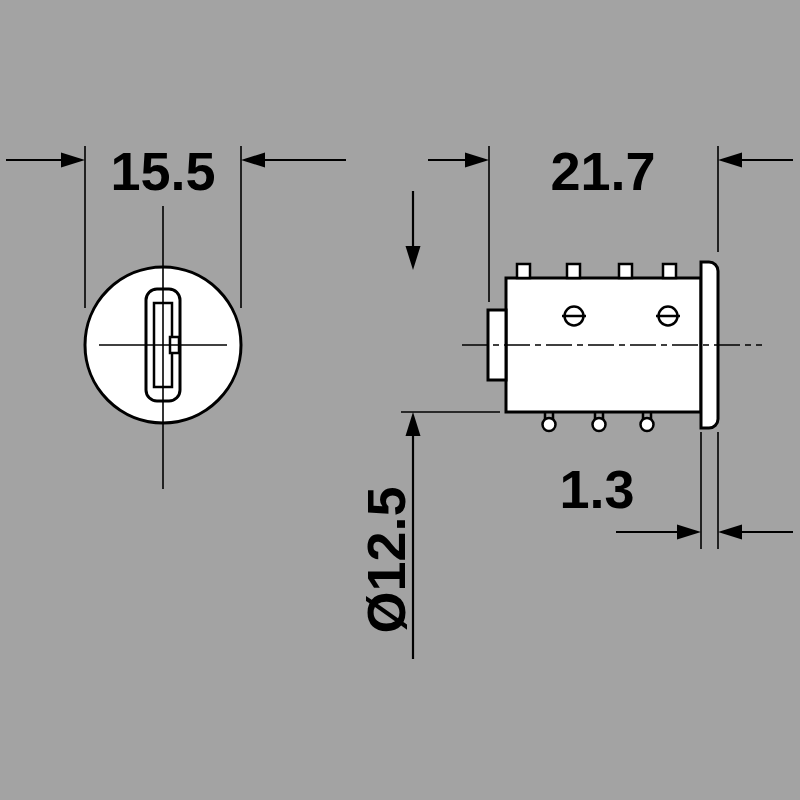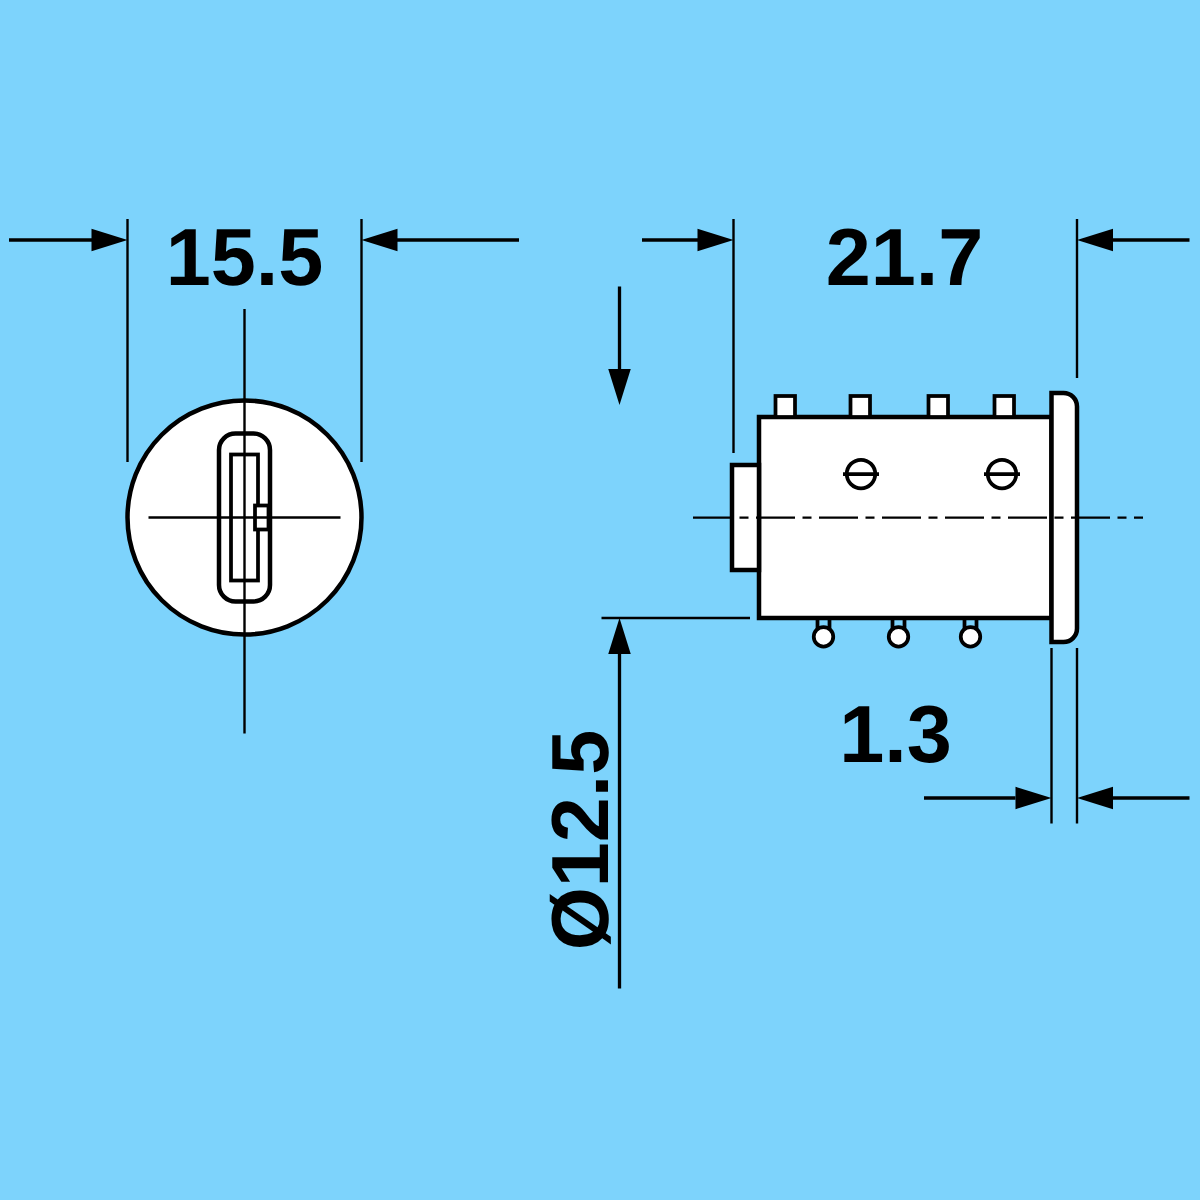--- a/index.html
+++ b/index.html
@@ -1,16 +1,16 @@
 <!DOCTYPE html>
 <html><head>
 <meta charset="utf-8">
 <style>
   html,body{margin:0;padding:0;background:#ffffff;}
-  #stage{position:relative;width:800px;height:800px;background:#7dd3fc;overflow:hidden;
+  #stage{position:relative;width:800px;height:800px;background:#a3a3a3;overflow:hidden;
          font-family:"Liberation Sans",sans-serif;}
   svg{position:absolute;left:0;top:0;}
   .outline{fill:#ffffff;stroke:#000000;stroke-width:3;stroke-linejoin:miter;}
   .mid{fill:#ffffff;stroke:#000000;stroke-width:2.5;}
   .midline{fill:none;stroke:#000000;stroke-width:2.5;}
   .thin{fill:none;stroke:#000000;stroke-width:1.6;}
   .dim{fill:none;stroke:#000000;stroke-width:2.2;}
   .center{fill:none;stroke:#000000;stroke-width:1.5;stroke-dasharray:26 5 6 5;}
   .arrow{fill:#000000;stroke:none;}
   .dim-text{font-family:"Liberation Sans",sans-serif;font-weight:700;font-size:54px;fill:#000000;}

